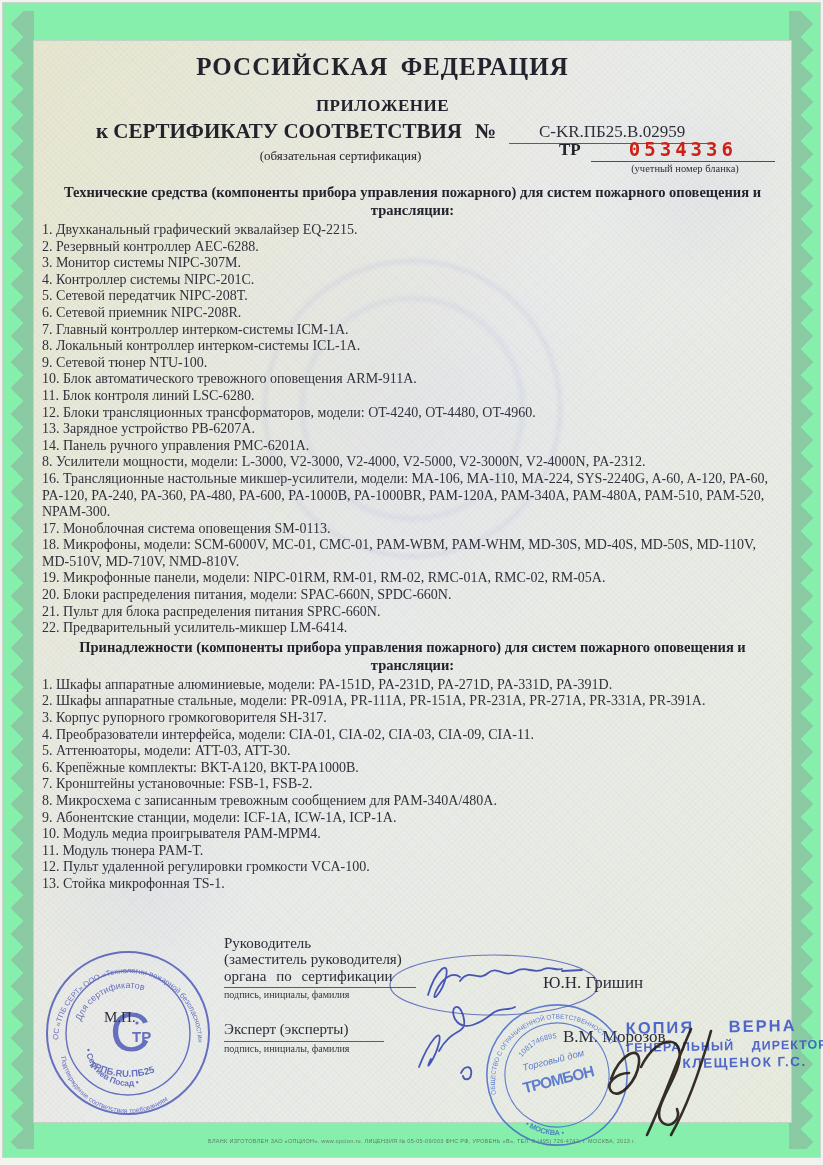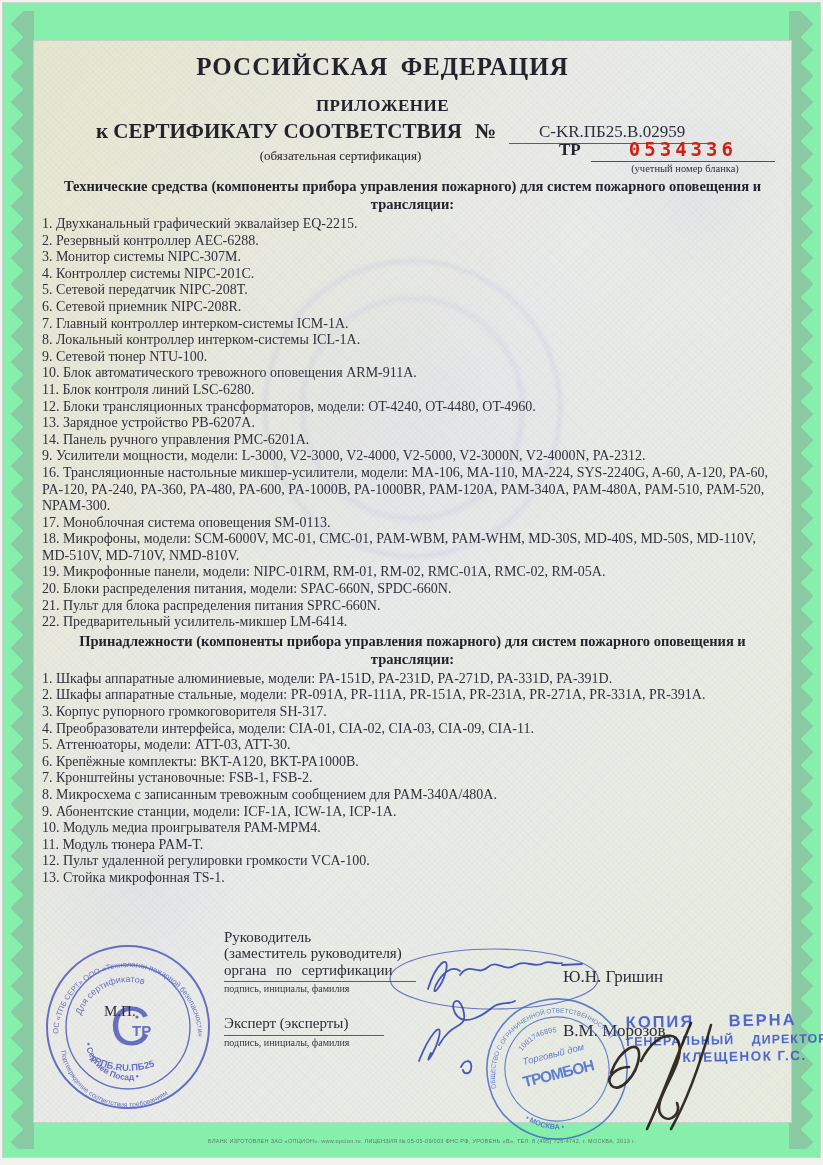--- a/index.html
+++ b/index.html
@@ -43,36 +43,36 @@
   .subtitle{margin-top:15px;font-size:17px;font-weight:bold;letter-spacing:.5px;color:#23232e;}
   .certline{margin-top:3px;font-size:21px;font-weight:bold;color:#23232e;display:flex;justify-content:center;align-items:flex-end;gap:13px;padding-left:46px;}
   .cert-num{font-size:17px;font-weight:normal;min-width:198px;text-align:center;border-bottom:1.2px solid #5b5b6d;padding:0 4px 1px;color:#2e2f3c;}
   .cert-kind{margin-top:4px;font-size:13px;font-weight:normal;transform:translateX(-42px);color:#23232e;}
   .tr-block{position:absolute;right:8px;top:97px;width:216px;text-align:center;}
   .tr-row{display:flex;align-items:flex-end;gap:10px;}
   .tr-label{font-size:17px;font-weight:bold;color:#23232e;padding-bottom:2px;}
   .tr-num-wrap{flex:1;border-bottom:1.2px solid #4d4d5e;padding-bottom:1px;}
   .tr-num{font-family:"DejaVu Sans Mono",monospace;font-size:19px;font-weight:bold;letter-spacing:4px;color:#cd2016;}
   .tr-caption{font-size:10.5px;margin-top:1px;padding-left:36px;color:#2e2f3c;}
-  .sec-heading{margin-top:13px;font-size:14.5px;font-weight:bold;text-align:center;line-height:18px;color:#23232e;}
+  .sec-heading{margin-top:19px;font-size:14.5px;font-weight:bold;text-align:center;line-height:18px;color:#23232e;}
   .list{margin-top:3px;font-size:14px;line-height:16.6px;color:#30313c;}
   .list .line{white-space:normal;}
   
   .signing{position:relative;height:212px;margin:40px -8px 0;}
   .signing .abs{position:absolute;}
   .mp-label{left:58px;top:76px;font-size:15px;color:#2e2f3a;margin-left:12px;}
   .role-block{left:190px;top:2px;width:215px;}
   .role-line{font-size:15px;line-height:16.5px;color:#2b2c37;}
   .role-line.spread{word-spacing:6px;}
   .rule{width:192px;border-top:1.1px solid #5b5b6d;margin-top:3px;}
   .caption{font-size:10px;margin-top:1px;color:#34353f;}
   .expert-block{left:190px;top:88px;width:215px;}
   .expert-label{font-size:15px;color:#2b2c37;}
   .sig-name{font-size:17px;color:#2b2c37;white-space:nowrap;}
-  .name-head{left:529px;top:40px;}
+  .name-head{left:509px;top:40px;}
   .name-expert{left:529px;top:94px;font-family:Liberation Serif, serif;}
   .copy-stamp{left:592px;top:84px;width:230px;color:#3c55c8;opacity:.88;
     font-family:"Liberation Sans","DejaVu Sans",sans-serif;font-weight:bold;transform:rotate(-1deg);}
   .copy-l1{font-size:16.5px;letter-spacing:2px;word-spacing:28px;}
   .copy-l2{font-size:12.5px;letter-spacing:1px;word-spacing:13px;margin-top:3px;}
   .copy-l3{font-size:13.5px;letter-spacing:1.5px;margin-top:2px;padding-left:56px;}
   .microtext{position:absolute;left:205px;bottom:13px;width:610px;font-size:5.5px;letter-spacing:.3px;color:#5e7d6a;font-family:"Liberation Sans",sans-serif;}
   svg text{font-family:"Liberation Sans","DejaVu Sans",sans-serif;}
 </style>
 </head>
@@ -113,21 +113,21 @@
         <div class="line">5. Сетевой передатчик NIPC-208T.</div>
         <div class="line">6. Сетевой приемник NIPC-208R.</div>
         <div class="line">7. Главный контроллер интерком-системы ICM-1A.</div>
         <div class="line">8. Локальный контроллер интерком-системы ICL-1A.</div>
         <div class="line">9. Сетевой тюнер NTU-100.</div>
         <div class="line">10. Блок автоматического тревожного оповещения ARM-911A.</div>
         <div class="line">11. Блок контроля линий LSC-6280.</div>
         <div class="line">12. Блоки трансляционных трансформаторов, модели: OT-4240, OT-4480, OT-4960.</div>
         <div class="line">13. Зарядное устройство PB-6207A.</div>
         <div class="line">14. Панель ручного управления PMC-6201A.</div>
-        <div class="line">9. Усилители мощности, модели: L-3000, V2-3000, V2-4000, V2-5000, V2-3000N, V2-4000N, PA-2312.</div>
+        <div class="line">8. Усилители мощности, модели: L-3000, V2-3000, V2-4000, V2-5000, V2-3000N, V2-4000N, PA-2312.</div>
         <div class="line">16. Трансляционные настольные микшер-усилители, модели: MA-106, MA-110, MA-224, SYS-2240G, A-60, A-120, PA-60, PA-120, PA-240, PA-360, PA-480, PA-600, PA-1000B, PA-1000BR, PAM-120A, PAM-340A, PAM-480A, PAM-510, PAM-520, NPAM-300.</div>
         <div class="line">17. Моноблочная система оповещения SM-0113.</div>
         <div class="line">18. Микрофоны, модели: SCM-6000V, MC-01, CMC-01, PAM-WBM, PAM-WHM, MD-30S, MD-40S, MD-50S, MD-110V, MD-510V, MD-710V, NMD-810V.</div>
         <div class="line">19. Микрофонные панели, модели: NIPC-01RM, RM-01, RM-02, RMC-01A, RMC-02, RM-05A.</div>
         <div class="line">20. Блоки распределения питания, модели: SPAC-660N, SPDC-660N.</div>
         <div class="line">21. Пульт для блока распределения питания SPRC-660N.</div>
         <div class="line">22. Предварительный усилитель-микшер LM-6414.</div>
       </div>
 
     <div class="sec-heading" style="margin-top:1px">Принадлежности (компоненты прибора управления пожарного) для систем пожарного оповещения и трансляции:</div>

